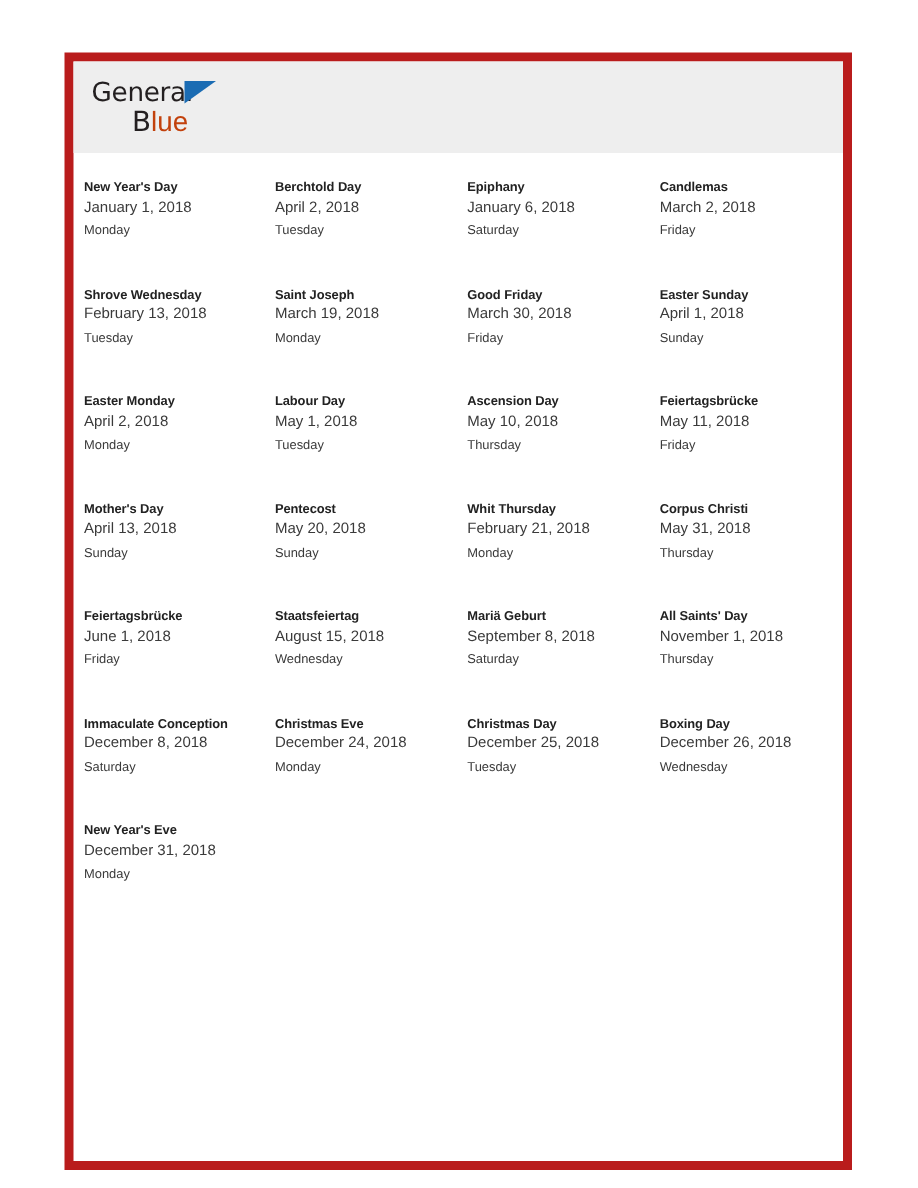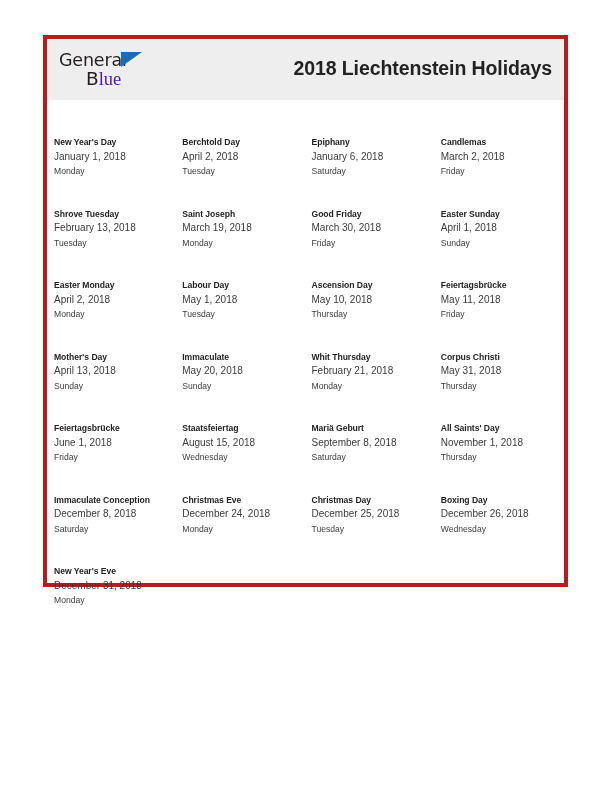--- a/index.html
+++ b/index.html
@@ -12,22 +12,22 @@
     background: #ffffff;
     font-family: "Liberation Sans", sans-serif;
     -webkit-font-smoothing: antialiased;
   }
 
   .page {
     position: absolute;
     left: 43px;
     top: 35px;
     width: 525px;
-    height: 552px;
-    border: 4px solid #b91c1c;
+    height: 745px;
+    border: 6px solid #b91c1c;
     background: #ffffff;
     box-sizing: border-box;
   }
 
   
   .header {
     position: relative;
     height: 61px;
     background: #eeeeee;
     box-sizing: border-box;
@@ -64,41 +64,40 @@
     left: 27px;
     top: 18px;
     line-height: 21px;
   }
   .logo-b {
     font-family: "DejaVu Sans", sans-serif;
     font-size: 18.5px;
     color: #231f20;
   }
   .logo-lue {
-    font-family: Liberation Serif, serif;
+    font-family: Liberation Sans, sans-serif;
     font-size: 18.5px;
-    color: #4c1d95;
+    color: #c2410c;
   }
 
   .page-title {
     position: absolute;
     right: 12px;
     top: 18px;
     font-size: 19.5px;
     font-weight: bold;
     color: #222222;
     letter-spacing: -0.1px;
     white-space: nowrap;
   }
 
   
   .content {
     position: relative;
     padding: 15px 0 0 0;
-    margin-top: 20px;
   }
 
   .grid-row {
     display: flex;
     height: 71.5px;
   }
 
   .holiday {
     width: 130px;
     padding-left: 6px;
@@ -140,21 +139,20 @@
   <div class="header">
 
     <div class="logo">
       <span class="logo-general">General</span>
       <span class="logo-triangle"></span>
       <span class="logo-blue-wrap">
         <span class="logo-b">B</span><span class="logo-lue">lue</span>
       </span>
     </div>
 
-    <div class="page-title">2018 Liechtenstein Holidays</div>
 
   </div>
 
   <div class="content">
 
     <div class="grid-row">
       <div class="holiday">
         <div class="holiday-name">New Year's Day</div>
         <div class="holiday-date">January 1, 2018</div>
         <div class="holiday-weekday">Monday</div>
@@ -171,21 +169,21 @@
       </div>
       <div class="holiday">
         <div class="holiday-name">Candlemas</div>
         <div class="holiday-date">March 2, 2018</div>
         <div class="holiday-weekday">Friday</div>
       </div>
     </div>
 
     <div class="grid-row">
       <div class="holiday">
-        <div class="holiday-name">Shrove Tuesday</div>
+        <div class="holiday-name">Shrove Wednesday</div>
         <div class="holiday-date">February 13, 2018</div>
         <div class="holiday-weekday">Tuesday</div>
       </div>
       <div class="holiday">
         <div class="holiday-name">Saint Joseph</div>
         <div class="holiday-date">March 19, 2018</div>
         <div class="holiday-weekday">Monday</div>
       </div>
       <div class="holiday">
         <div class="holiday-name">Good Friday</div>
@@ -222,21 +220,21 @@
       </div>
     </div>
 
     <div class="grid-row">
       <div class="holiday">
         <div class="holiday-name">Mother's Day</div>
         <div class="holiday-date">April 13, 2018</div>
         <div class="holiday-weekday">Sunday</div>
       </div>
       <div class="holiday">
-        <div class="holiday-name">Immaculate</div>
+        <div class="holiday-name">Pentecost</div>
         <div class="holiday-date">May 20, 2018</div>
         <div class="holiday-weekday">Sunday</div>
       </div>
       <div class="holiday">
         <div class="holiday-name">Whit Thursday</div>
         <div class="holiday-date">February 21, 2018</div>
         <div class="holiday-weekday">Monday</div>
       </div>
       <div class="holiday">
         <div class="holiday-name">Corpus Christi</div>

